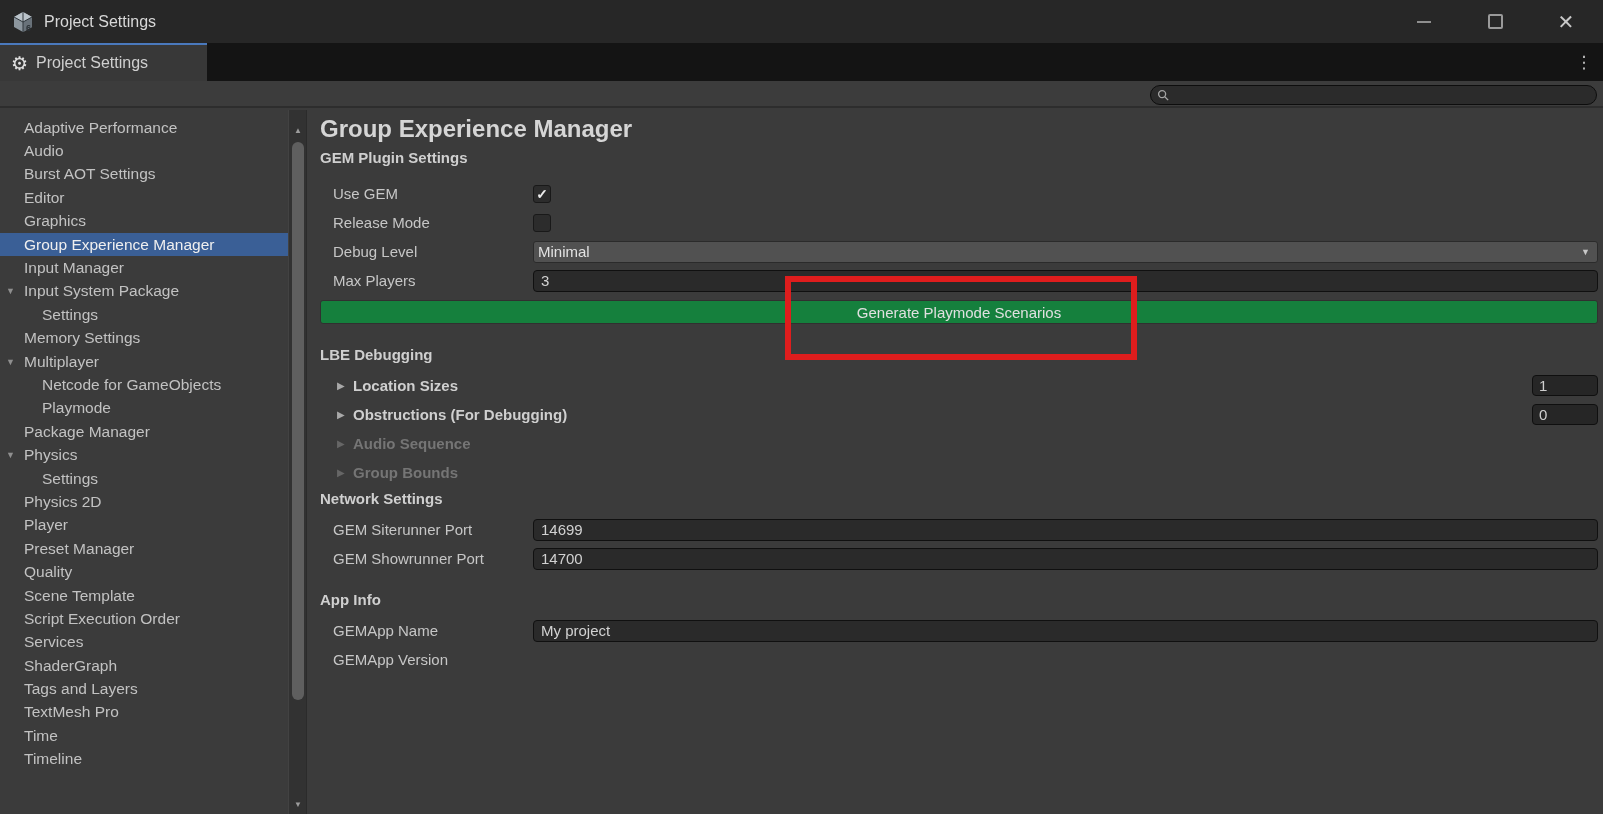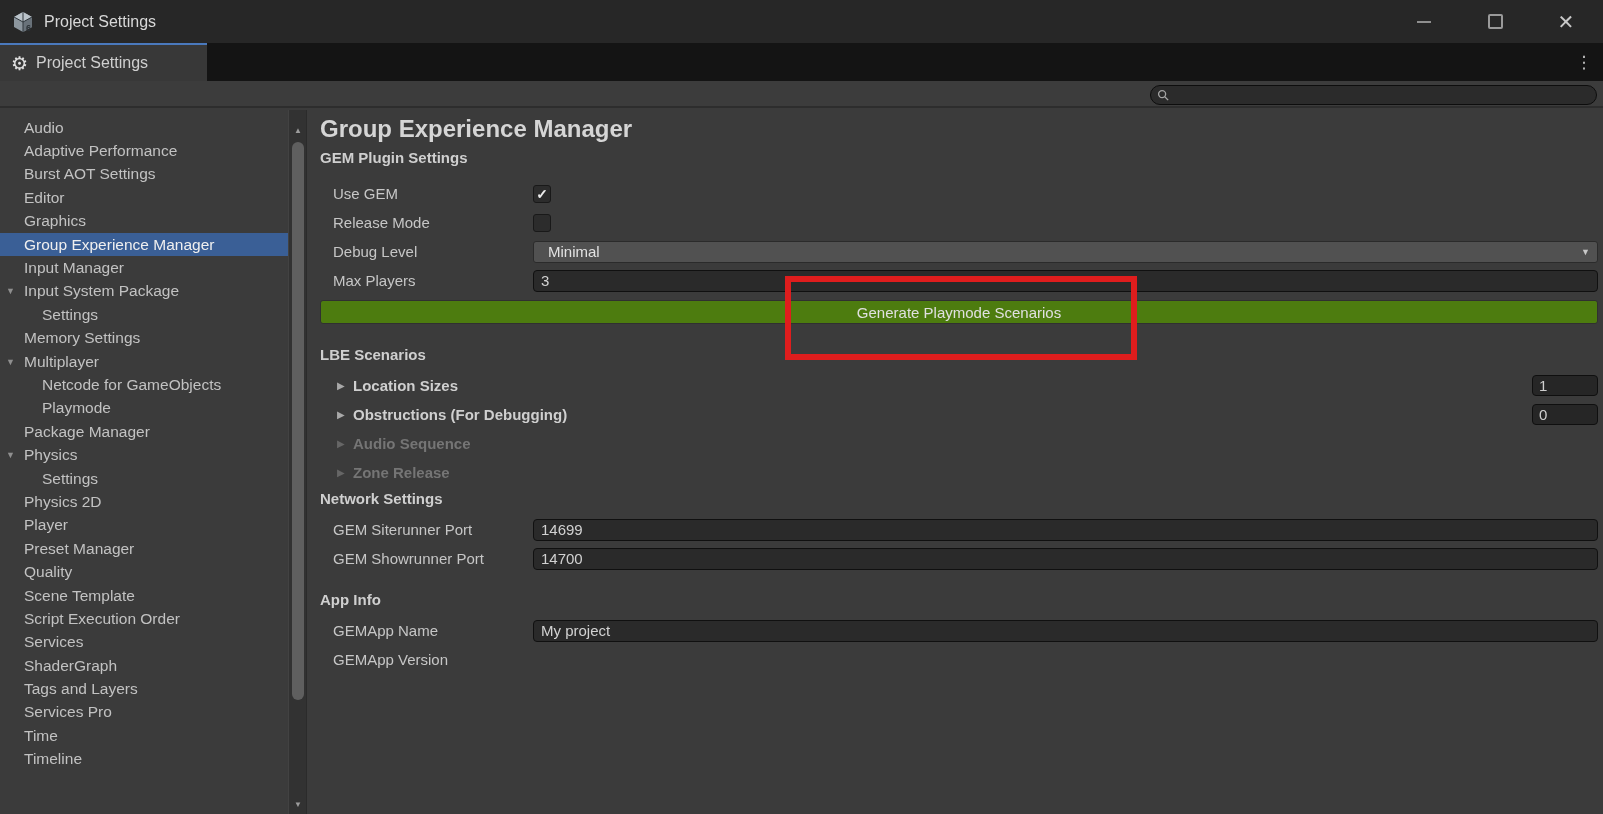--- a/index.html
+++ b/index.html
@@ -54,24 +54,24 @@
   .sec-header { height:18px; font-size:15px; font-weight:bold; color:#cfcfcf; line-height:18px; }
   .sec-header.m1 { margin-top:6px; }
   .sec-header.m2 { margin-top:22px; }
   .sec-header.m3 { margin-top:3px; }
   .sec-header.m4 { margin-top:18px; }
   .row { display:flex; align-items:center; height:29px; }
   .row.first { margin-top:12px; }
   .row.firstb { margin-top:7px; }
   .flabel { width:213px; flex:0 0 213px; padding-left:13px; font-size:15px; color:#c6c6c6; }
   .checkbox { width:18px; height:18px; background:#2c2c2c; border:1px solid #191919; border-radius:3px; display:flex; align-items:center; justify-content:center; font-size:14px; font-weight:bold; color:#ededed; }
-  .dropdown { flex:1; height:22px; background:#515151; border:1px solid #2b2b2b; border-radius:3px; display:flex; align-items:center; padding:0 14px; font-size:15px; color:#e2e2e2; position:relative; }
+  .dropdown { flex:1; height:22px; background:#515151; border:1px solid #2b2b2b; border-radius:3px; display:flex; align-items:center; padding:0 4px; font-size:15px; color:#e2e2e2; position:relative; }
   .caret { position:absolute; right:7px; font-size:9px; color:#c8c8c8; }
   .tinput { flex:1; height:22px; background:#2a2a2a; border:1px solid #101010; border-radius:4px; color:#d2d2d2; font-size:15px; font-family:"Liberation Sans",sans-serif; padding:0 7px; outline:none; }
-  .gen-button { margin-top:5px; height:24px; background:#4d7c0f; border:1px solid #303030; border-radius:3px; display:flex; align-items:center; justify-content:center; font-size:15px; color:#e0e0e0; cursor:default; }
+  .gen-button { margin-top:5px; height:24px; background:#15803d; border:1px solid #303030; border-radius:3px; display:flex; align-items:center; justify-content:center; font-size:15px; color:#e0e0e0; cursor:default; }
 
   .foldrow-label { flex:1; display:flex; align-items:center; padding-left:33px; position:relative; font-size:15px; font-weight:bold; color:#cfcfcf; }
   .foldrow-label .tri { position:absolute; left:17px; font-size:10px; color:#a9a9a9; font-weight:normal; }
   .row.disabled .foldrow-label { color:#757575; }
   .row.disabled .tri { color:#666; }
   .mini-val { flex:0 0 66px; width:66px; height:21px; background:#262626; border:1px solid #0f0f0f; border-radius:4px; color:#cfcfcf; font-size:15px; font-family:"Liberation Sans",sans-serif; padding:0 6px; outline:none; }
 
   
   .annotation { position:absolute; left:785px; top:276px; width:352px; height:84px; border:6px solid #df1d1d; pointer-events:none; z-index:50; }
 </style>
@@ -120,24 +120,24 @@
         <circle cx="5.5" cy="5.5" r="3.8" fill="none" stroke="#a5a5a5" stroke-width="1.4"></circle>
         <line x1="8.4" y1="8.4" x2="12" y2="12" stroke="#a5a5a5" stroke-width="1.4"></line>
       </svg>
       <input type="text" value="" style="">
     </div>
   </div>
 
   <div class="sidebar">
     <div>
         <div class="side-item">
+          <span>Adaptive Performance</span>
+        </div>
+        <div class="side-item">
           <span>Audio</span>
-        </div>
-        <div class="side-item">
-          <span>Adaptive Performance</span>
         </div>
         <div class="side-item">
           <span>Burst AOT Settings</span>
         </div>
         <div class="side-item">
           <span>Editor</span>
         </div>
         <div class="side-item">
           <span>Graphics</span>
         </div>
@@ -198,21 +198,21 @@
         <div class="side-item">
           <span>Services</span>
         </div>
         <div class="side-item">
           <span>ShaderGraph</span>
         </div>
         <div class="side-item">
           <span>Tags and Layers</span>
         </div>
         <div class="side-item">
-          <span>Services Pro</span>
+          <span>TextMesh Pro</span>
         </div>
         <div class="side-item">
           <span>Time</span>
         </div>
         <div class="side-item">
           <span>Timeline</span>
         </div>
       </div>
   </div>
 
@@ -248,21 +248,21 @@
 
     <div class="row">
       <div class="flabel">Max Players</div>
       <input class="tinput" value="3" style="">
     </div>
 
     <div class="gen-button">
       <span>Generate Playmode Scenarios</span>
     </div>
 
-    <div class="sec-header m2">LBE Scenarios</div>
+    <div class="sec-header m2">LBE Debugging</div>
 
     <div class="row firstb">
       <div class="foldrow-label">
         <span class="tri">▶</span>
         <span>Location Sizes</span>
       </div>
       <input class="mini-val" value="1" style="">
     </div>
 
     <div class="row">
@@ -276,21 +276,21 @@
     <div class="row disabled">
       <div class="foldrow-label">
         <span class="tri">▶</span>
         <span>Audio Sequence</span>
       </div>
     </div>
 
     <div class="row disabled">
       <div class="foldrow-label">
         <span class="tri">▶</span>
-        <span>Zone Release</span>
+        <span>Group Bounds</span>
       </div>
     </div>
 
     <div class="sec-header m3">Network Settings</div>
 
     <div class="row firstb">
       <div class="flabel">GEM Siterunner Port</div>
       <input class="tinput" value="14699" style="">
     </div>
 

